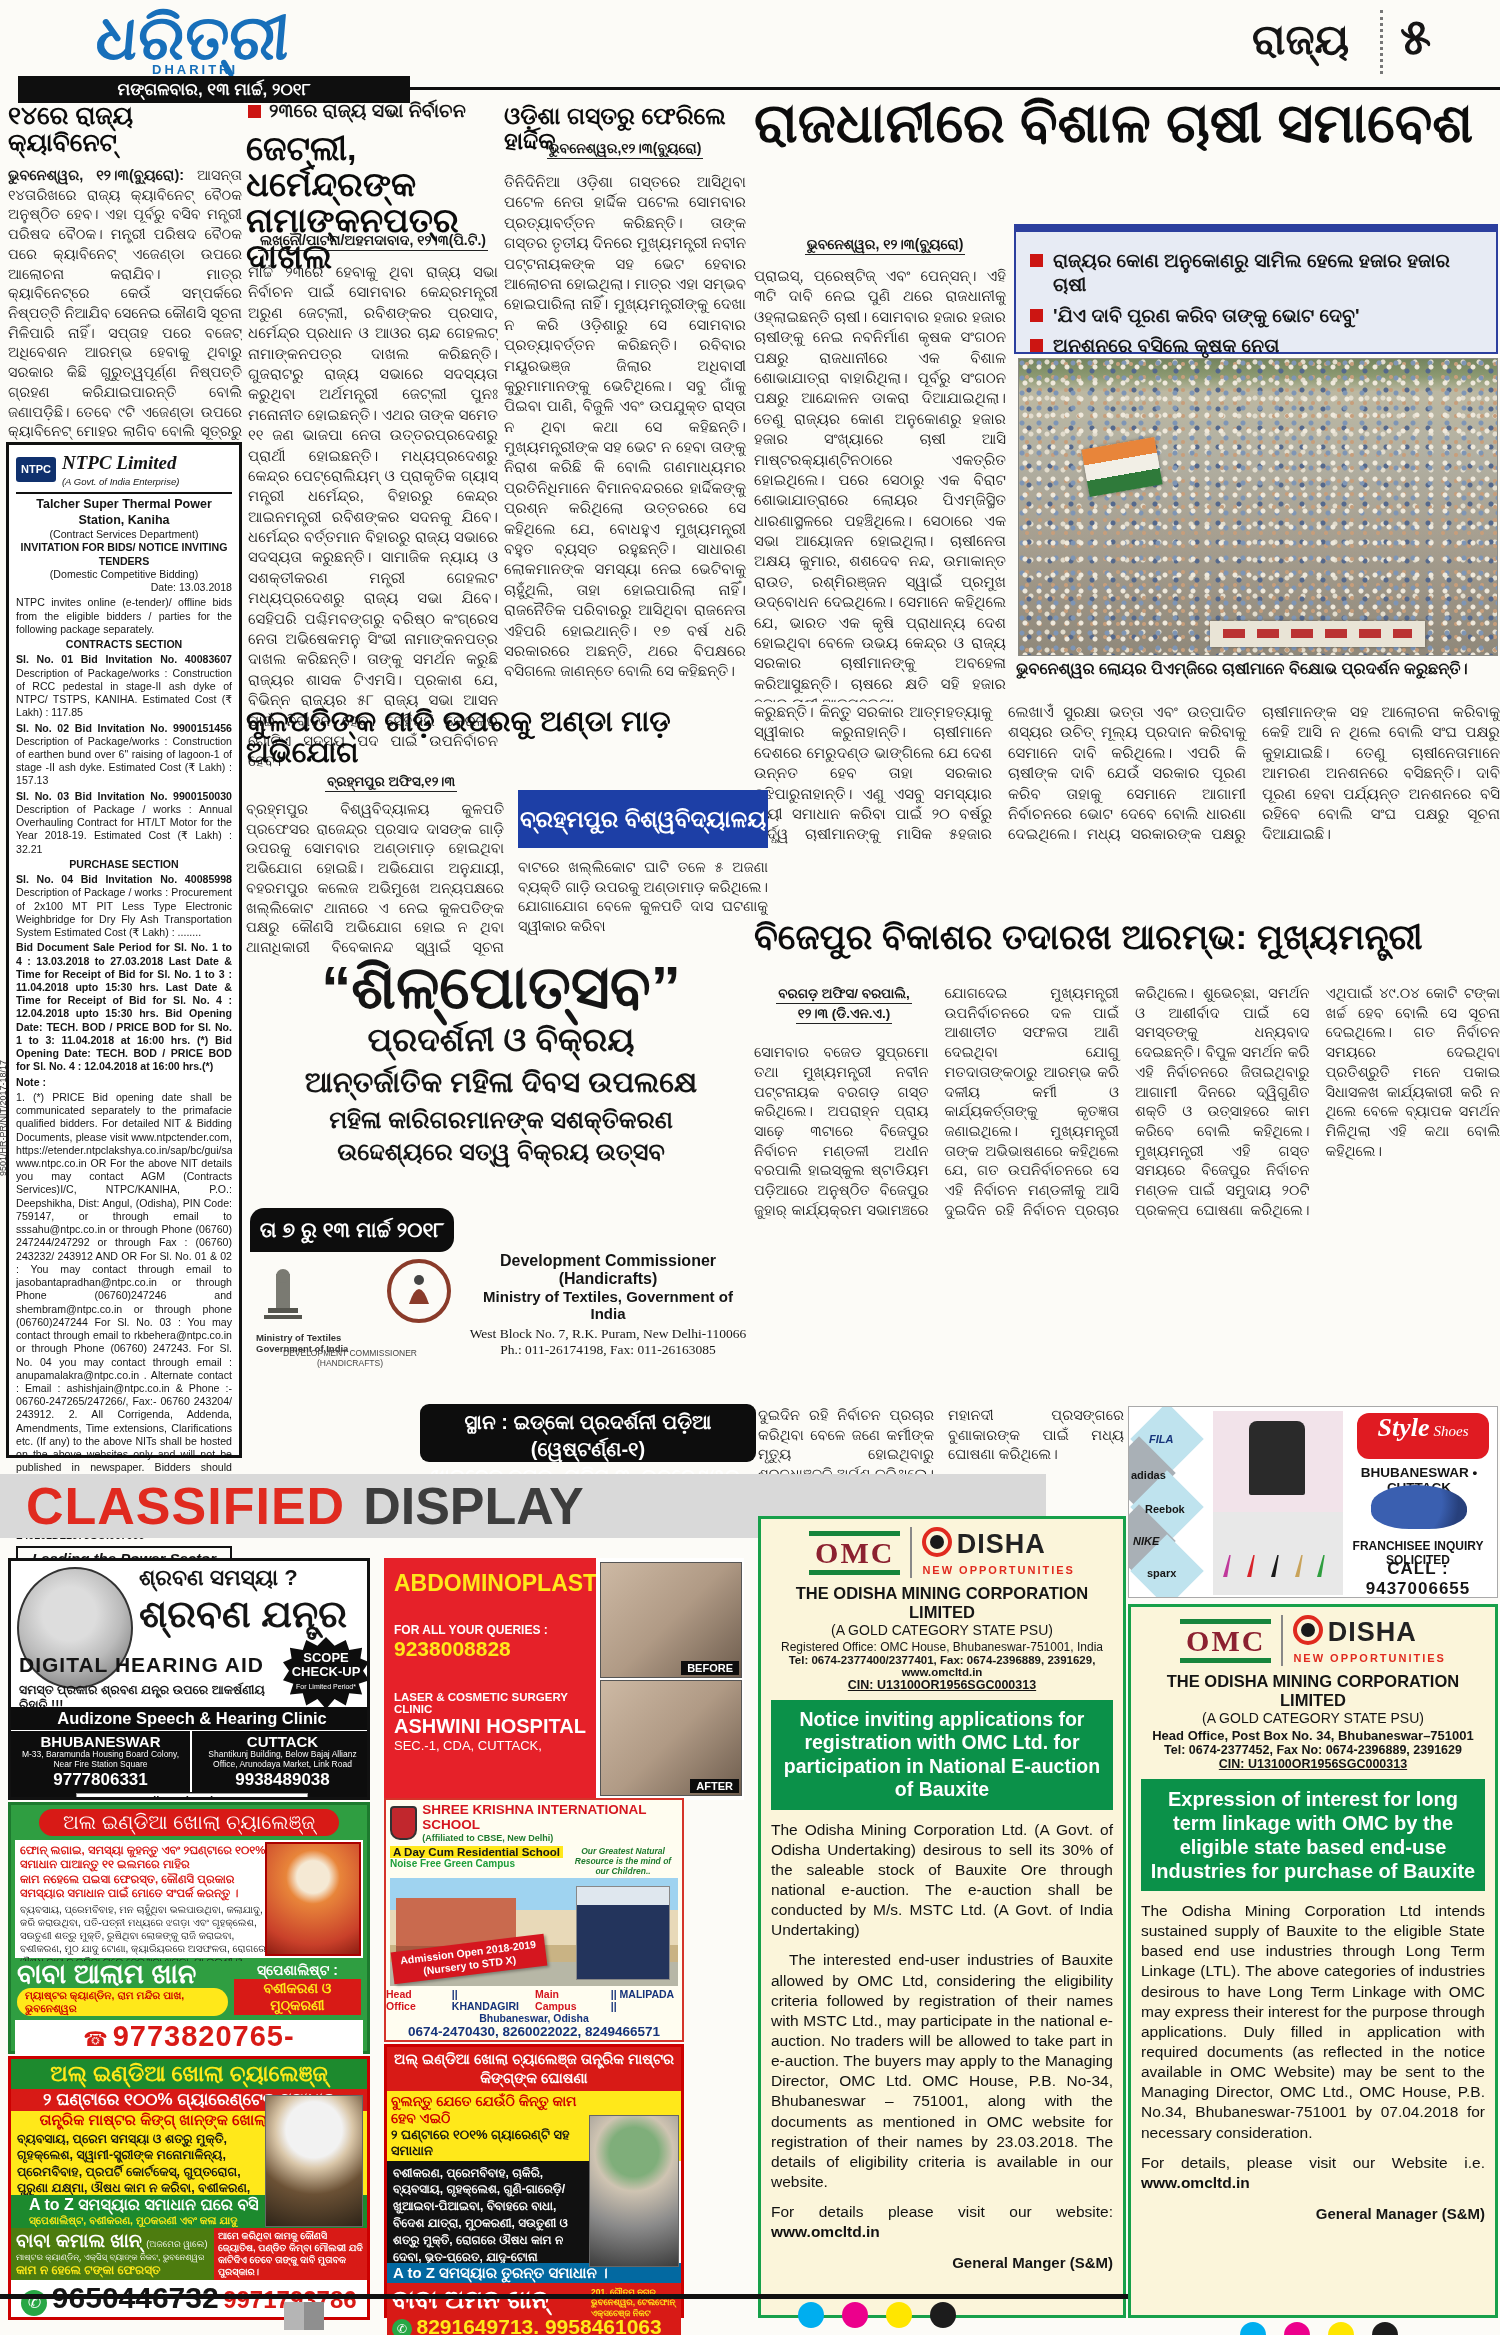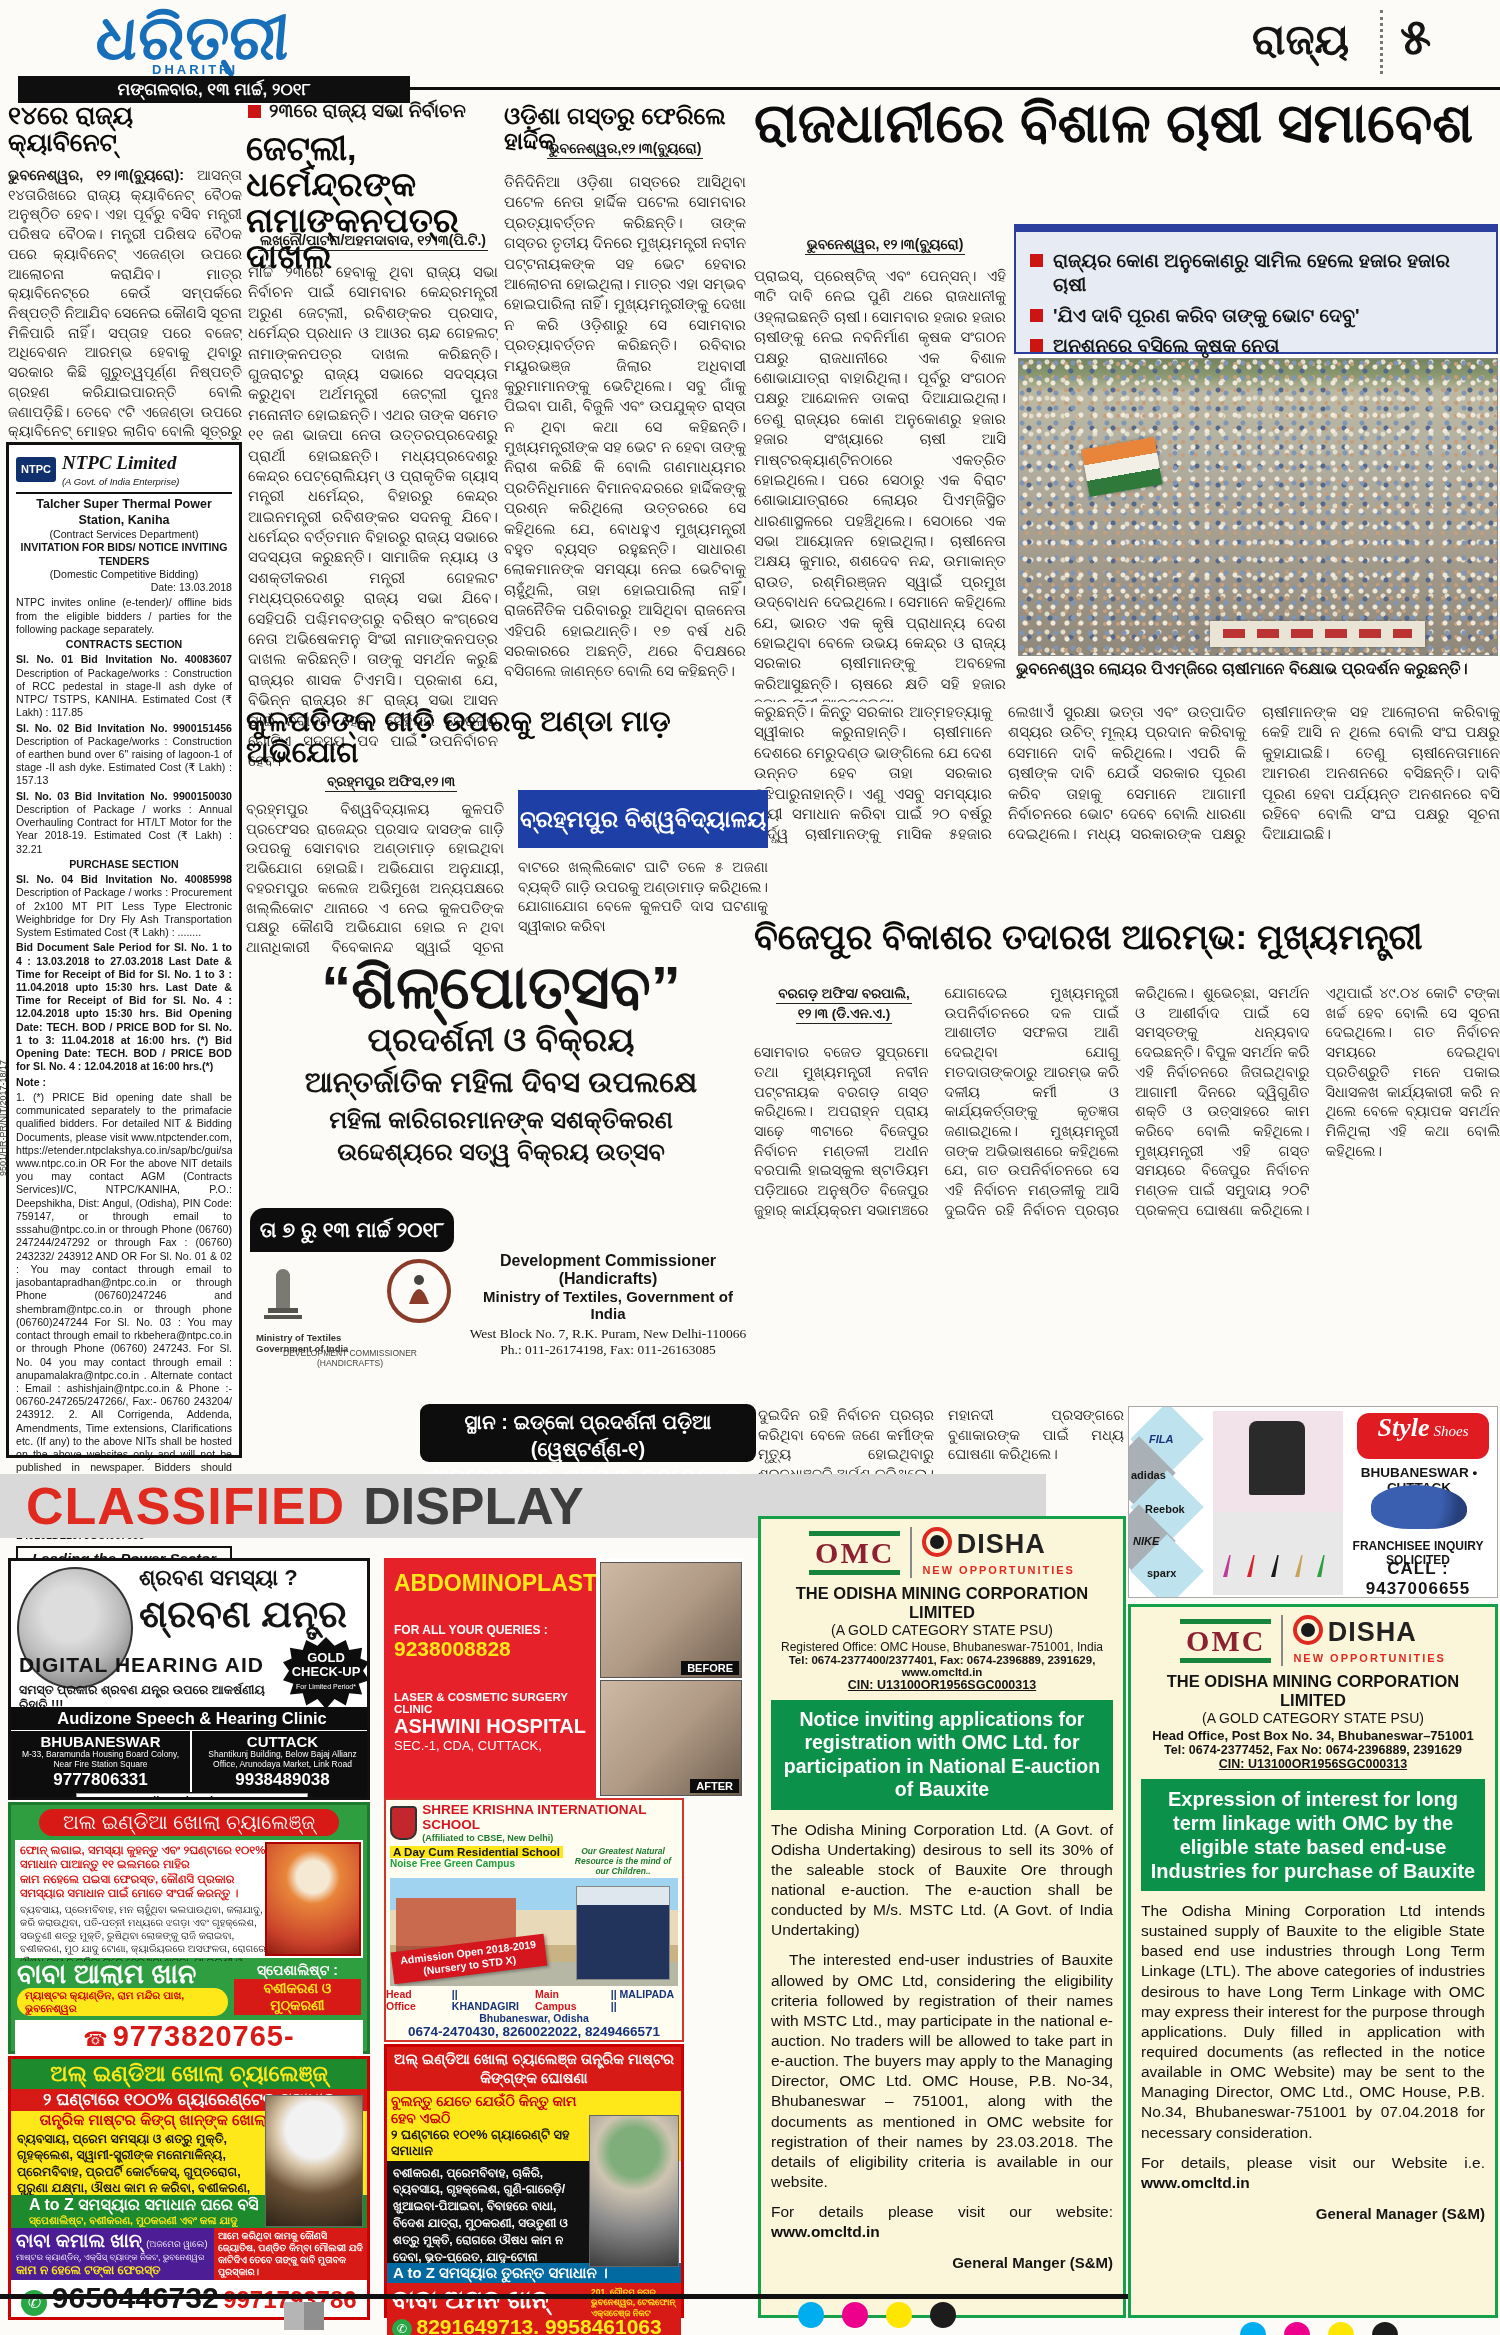--- a/index.html
+++ b/index.html
@@ -236,21 +236,21 @@
     <span class="w1">CLASSIFIED</span>
     <span class="w2">DISPLAY</span>
   </div>
 
   <div id="hearing" class="abs" style="left:8px;top:1558px;width:362px;height:242px;">
     <div class="face abs" style="left:6px;top:6px;width:112px;height:118px;"></div>
     <div class="abs b" style="left:128px;top:4px;font-size:22px;">ଶ୍ରବଣ ସମସ୍ୟା ?</div>
     <div class="abs b" style="left:128px;top:32px;font-size:38px;">ଶ୍ରବଣ ଯନ୍ତ୍ର</div>
     <div class="star abs" style="left:272px;top:76px;width:86px;height:72px;padding-top:14px;box-sizing:border-box;">
       <div style="font-size:13px;font-weight:bold;line-height:1.05;">
-        <span>GOLD</span><br>
+        <span>SCOPE</span><br>
         <span>CHECK-UP</span><br>
         <span style="font-size:7px;font-weight:normal;">For Limited Period*</span>
       </div>
     </div>
     <div class="abs b" style="left:8px;top:92px;font-size:21px;letter-spacing:1px;">DIGITAL HEARING AID</div>
     <div class="abs b" style="left:8px;top:122px;font-size:12.5px;width:260px;">ସମସ୍ତ ପ୍ରକାର ଶ୍ରବଣ ଯନ୍ତ୍ର ଉପରେ ଆକର୍ଷଣୀୟ ରିହାତି !!!</div>
     <div class="hear-black abs" style="left:0;top:146px;width:362px;height:96px;">
       <div class="c b" style="font-size:16.5px;border-bottom:1px solid #fff;padding:2px 0;">Audizone Speech &amp; Hearing Clinic</div>
       <div style="display:flex;">
         <div style="width:50%;border-right:2px solid #fff;text-align:center;padding:2px 3px;box-sizing:border-box;">
@@ -427,21 +427,21 @@
     <div class="c" style="color:#c00;font-weight:bold;font-size:15px;">ତାନ୍ତ୍ରିକ ମାଷ୍ଟର କିଙ୍ଗ୍ ଖାନ୍‌ଙ୍କ ଖୋଲା ଚ୍ୟାଲେଞ୍ଜ୍</div>
     <div style="position:relative;">
       <div style="font-size:12.5px;font-weight:bold;line-height:1.3;padding:2px 6px;width:248px;height:62px;overflow:hidden;">ବ୍ୟବସାୟ, ପ୍ରେମ ସମସ୍ୟା ଓ ଶତ୍ରୁ ମୁକ୍ତି, ଗୃହକ୍ଲେଶ, ସ୍ୱାମୀ-ସ୍ତ୍ରୀଙ୍କ ମନୋମାଳିନ୍ୟ, ପ୍ରେମବିବାହ, ପ୍ରପର୍ଟି କୋର୍ଟକେସ୍, ଗୁପ୍ତରୋଗ, ପୁରୁଣା ଯକ୍ଷ୍ମା, ଔଷଧ କାମ ନ କରିବା, ବଶୀକରଣ, ଯାଦୁ-ଟୋନା, ଗୁଣିଗାରେଡ଼ି, ପୋତାଧନ</div>
       <div class="turban abs" style="right:4px;top:-34px;width:96px;height:130px;"></div>
     </div>
     <div style="background:#1d8a2e;padding:1px 18px;">
       <span style="color:#fff;font-weight:800;font-size:16px;">A to Z ସମସ୍ୟାର ସମାଧାନ ଘରେ ବସି ।</span>
       <span style="color:#ffe81a;font-weight:bold;font-size:10.5px;display:block;">ସ୍ପେଶାଲିଷ୍ଟ, ବଶୀକରଣ, ମୁଠକରଣୀ ଏବଂ କଳା ଯାଦୁ</span>
     </div>
     <div style="display:flex;">
-      <div style="background:#4c1d95;color:#fff;width:57%;padding:2px 5px;box-sizing:border-box;">
+      <div style="background:#4d7c0f;color:#fff;width:57%;padding:2px 5px;box-sizing:border-box;">
         <span style="font-weight:900;font-size:19px;">ବାବା କମାଲ ଖାନ୍</span>
         <span style="font-size:9px;">(ଅଜମେର ୱାଲେ)</span>
         <div style="font-size:8.5px;">ମାଷ୍ଟର କ୍ୟାଣ୍ଡିନ୍, ଏକ୍ସିସ୍ ବ୍ୟାଙ୍କ ନିକଟ, ଭୁବନେଶ୍ୱର</div>
         <div style="color:#ffe81a;font-weight:bold;font-size:12px;">କାମ ନ ହେଲେ ଟଙ୍କା ଫେରସ୍ତ</div>
       </div>
       <div style="background:#d81a16;color:#fff;width:43%;font-size:9.5px;font-weight:bold;padding:2px 4px;box-sizing:border-box;line-height:1.25;">ଆମେ କରିଥିବା କାମକୁ କୌଣସି ଜ୍ୟୋତିଷ, ପଣ୍ଡିତ କିମ୍ବା ମୌଲଭୀ ଯଦି କାଟିଦିଏ ତେବେ ତାଙ୍କୁ ଦାବି ମୁତାବକ ପୁରସ୍କାର।</div>
     </div>
     <div style="background:#fff;text-align:center;padding:1px 0;">
       <span class="wapp">✆</span>
       <span style="font-weight:900;font-size:30px;">9650446732</span>

